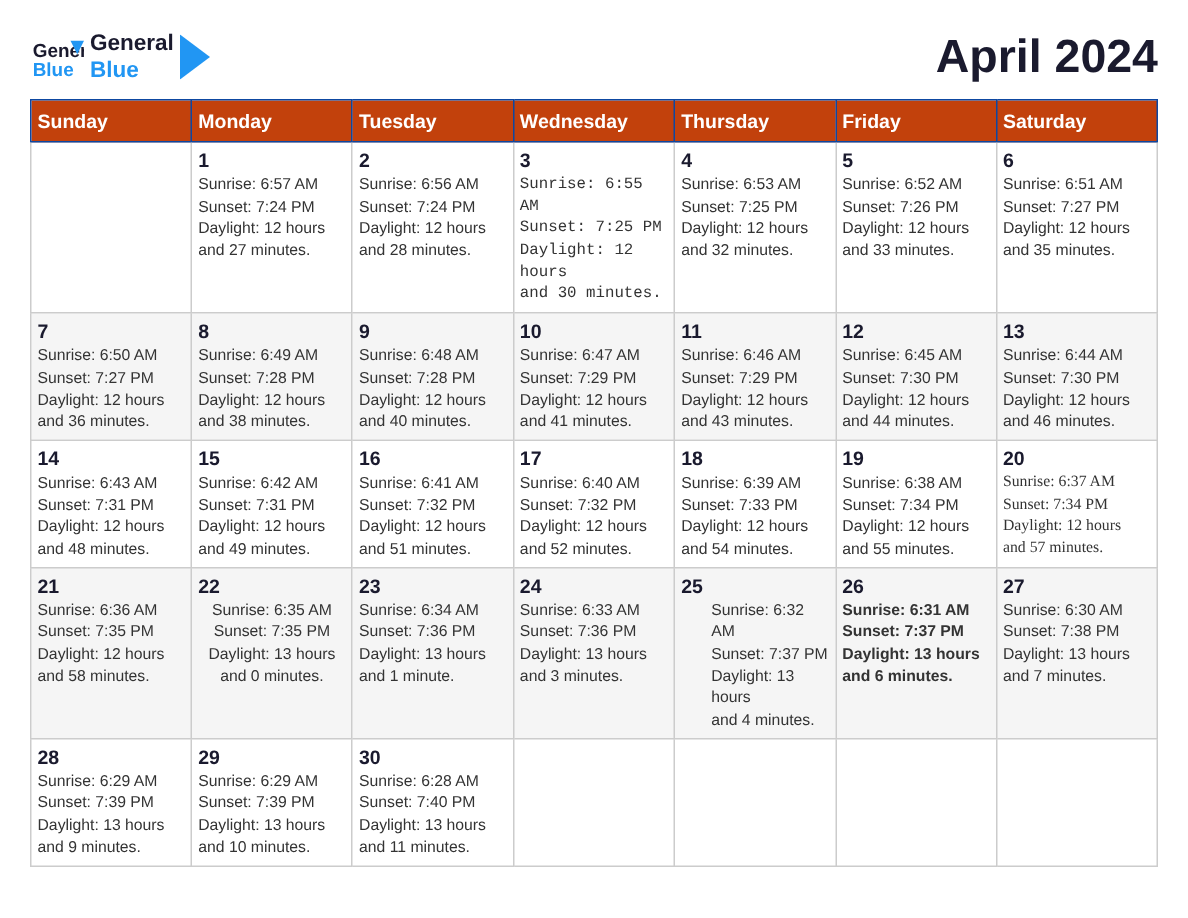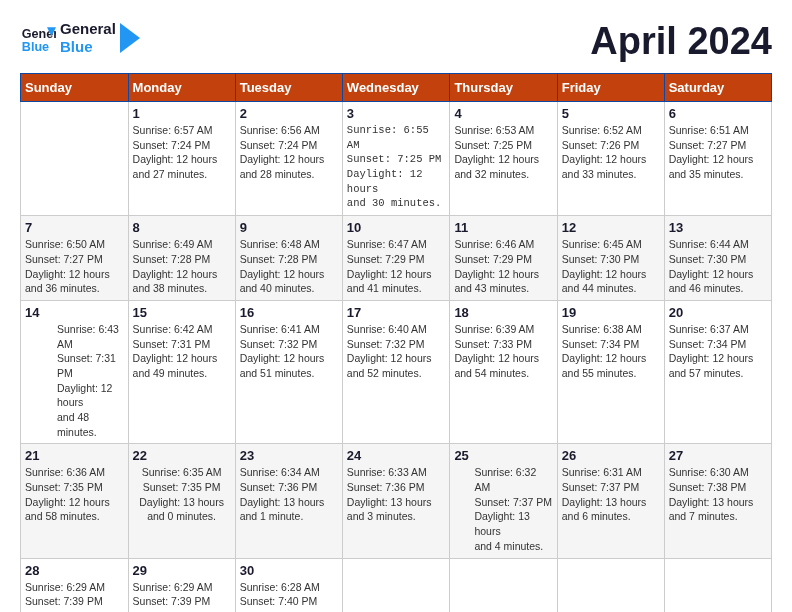--- a/index.html
+++ b/index.html
@@ -22,21 +22,21 @@
       gap: 4px;
     }
     .logo-icon {
       width: 36px;
       height: 36px;
     }
     .title-block {
       text-align: right;
     }
     .month-title {
-      font-size: 38px;
+      font-size: 31px;
       font-weight: bold;
       color: #1a1a2e;
     }
     .location {
       font-size: 16px;
       color: #333;
     }
     .calendar {
       width: 100%;
       border-collapse: collapse;
@@ -206,21 +206,21 @@
           <span class="day-number">13</span>
           <div class="day-info" style="white-space: pre-line;">Sunrise: 6:44 AM
 Sunset: 7:30 PM
 Daylight: 12 hours
 and 46 minutes.</div>
         </td>
       </tr>
       <tr>
         <td>
           <span class="day-number">14</span>
-          <div class="day-info" style="white-space: pre-line; margin-left: 32px;">Sunrise: 6:43 AM
+          <div class="day-info" style="white-space: pre-line;">Sunrise: 6:43 AM
 Sunset: 7:31 PM
 Daylight: 12 hours
 and 48 minutes.</div>
         </td>
         <td>
           <span class="day-number">15</span>
           <div class="day-info" style="white-space: pre-line;">Sunrise: 6:42 AM
 Sunset: 7:31 PM
 Daylight: 12 hours
 and 49 minutes.</div>
@@ -248,21 +248,21 @@
         </td>
         <td>
           <span class="day-number">19</span>
           <div class="day-info" style="white-space: pre-line;">Sunrise: 6:38 AM
 Sunset: 7:34 PM
 Daylight: 12 hours
 and 55 minutes.</div>
         </td>
         <td>
           <span class="day-number">20</span>
-          <div class="day-info" style="white-space: pre-line;">Sunrise: 6:37 AM
+          <div class="day-info" style="white-space: pre-line; font-family: Liberation Serif, serif;">Sunrise: 6:37 AM
 Sunset: 7:34 PM
 Daylight: 12 hours
 and 57 minutes.</div>
         </td>
       </tr>
       <tr>
         <td>
           <span class="day-number">21</span>
           <div class="day-info" style="white-space: pre-line;">Sunrise: 6:36 AM
 Sunset: 7:35 PM
@@ -292,21 +292,21 @@
         </td>
         <td>
           <span class="day-number">25</span>
           <div class="day-info" style="white-space: pre-line; margin-left: 20px;">Sunrise: 6:32 AM
 Sunset: 7:37 PM
 Daylight: 13 hours
 and 4 minutes.</div>
         </td>
         <td>
           <span class="day-number">26</span>
-          <div class="day-info" style="white-space: pre-line;">Sunrise: 6:31 AM
+          <div class="day-info" style="white-space: pre-line; font-weight: bold;">Sunrise: 6:31 AM
 Sunset: 7:37 PM
 Daylight: 13 hours
 and 6 minutes.</div>
         </td>
         <td>
           <span class="day-number">27</span>
           <div class="day-info" style="white-space: pre-line;">Sunrise: 6:30 AM
 Sunset: 7:38 PM
 Daylight: 13 hours
 and 7 minutes.</div>

